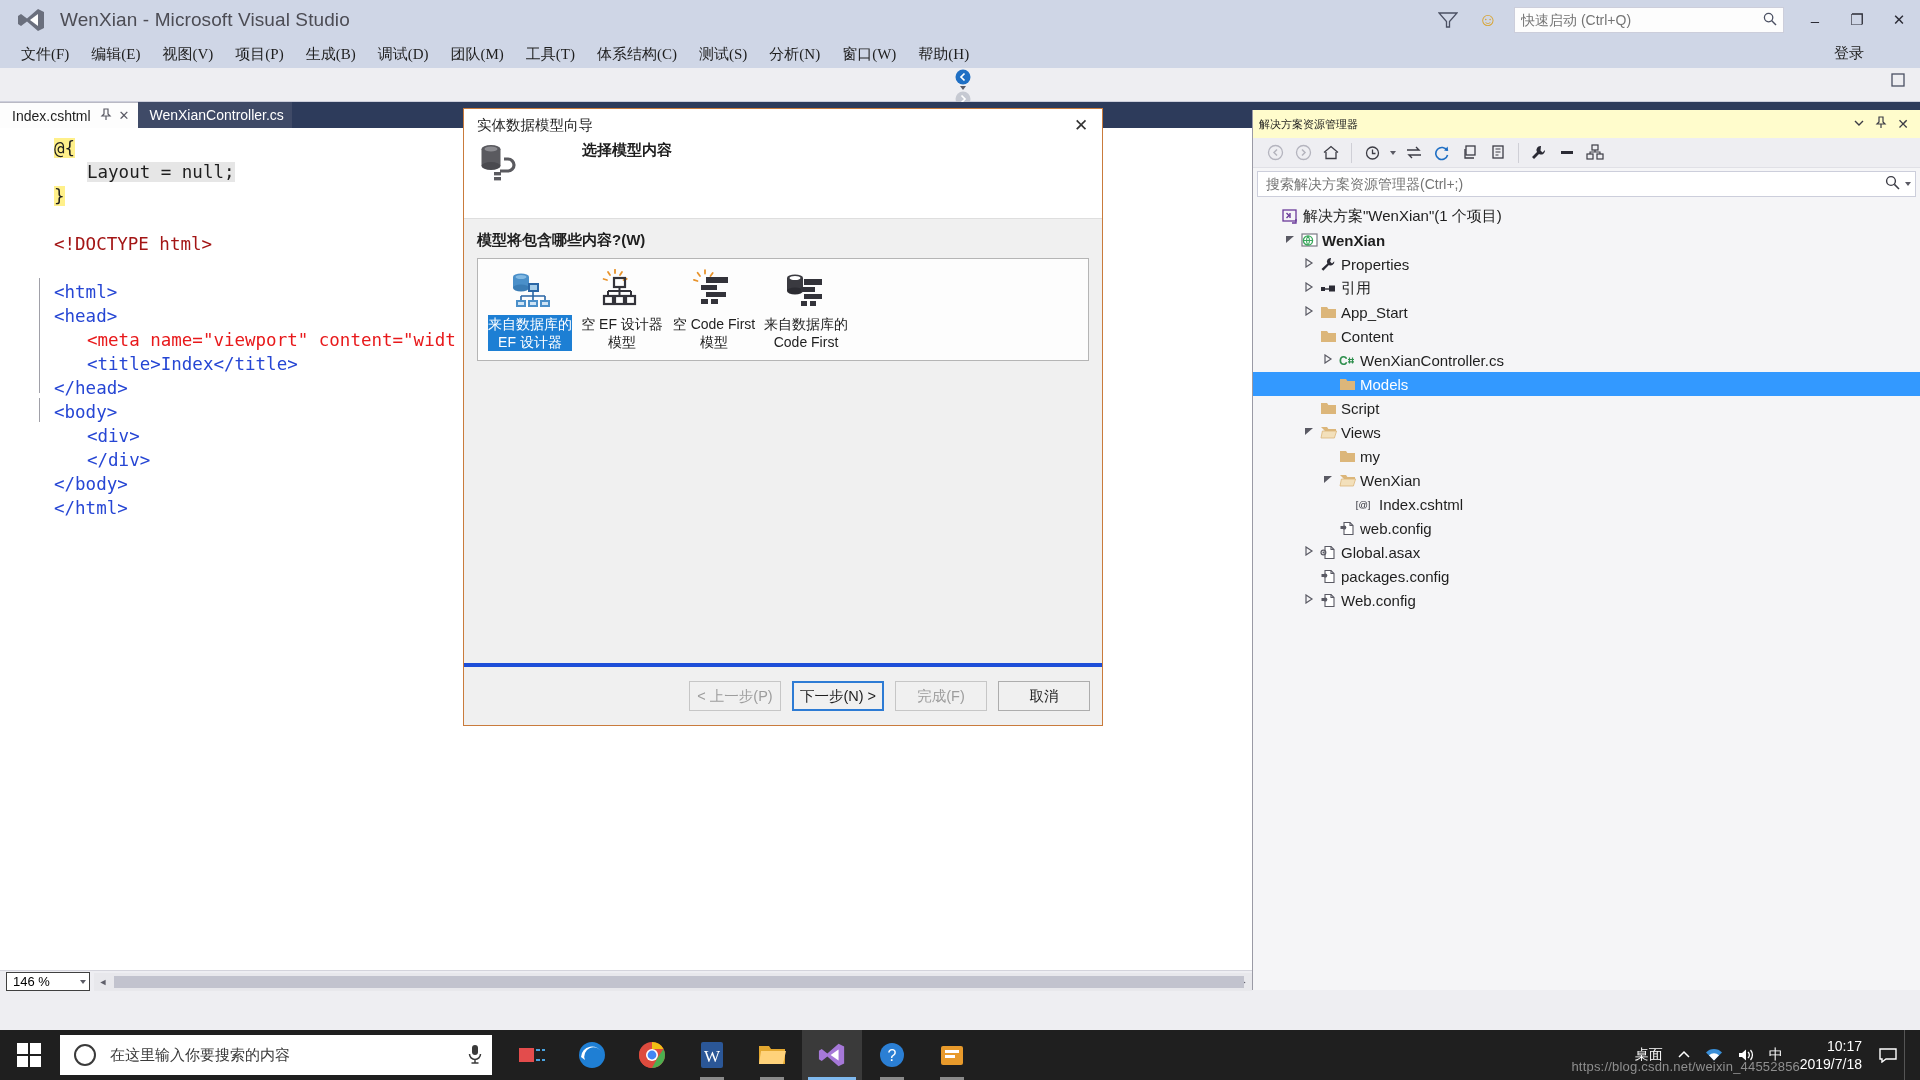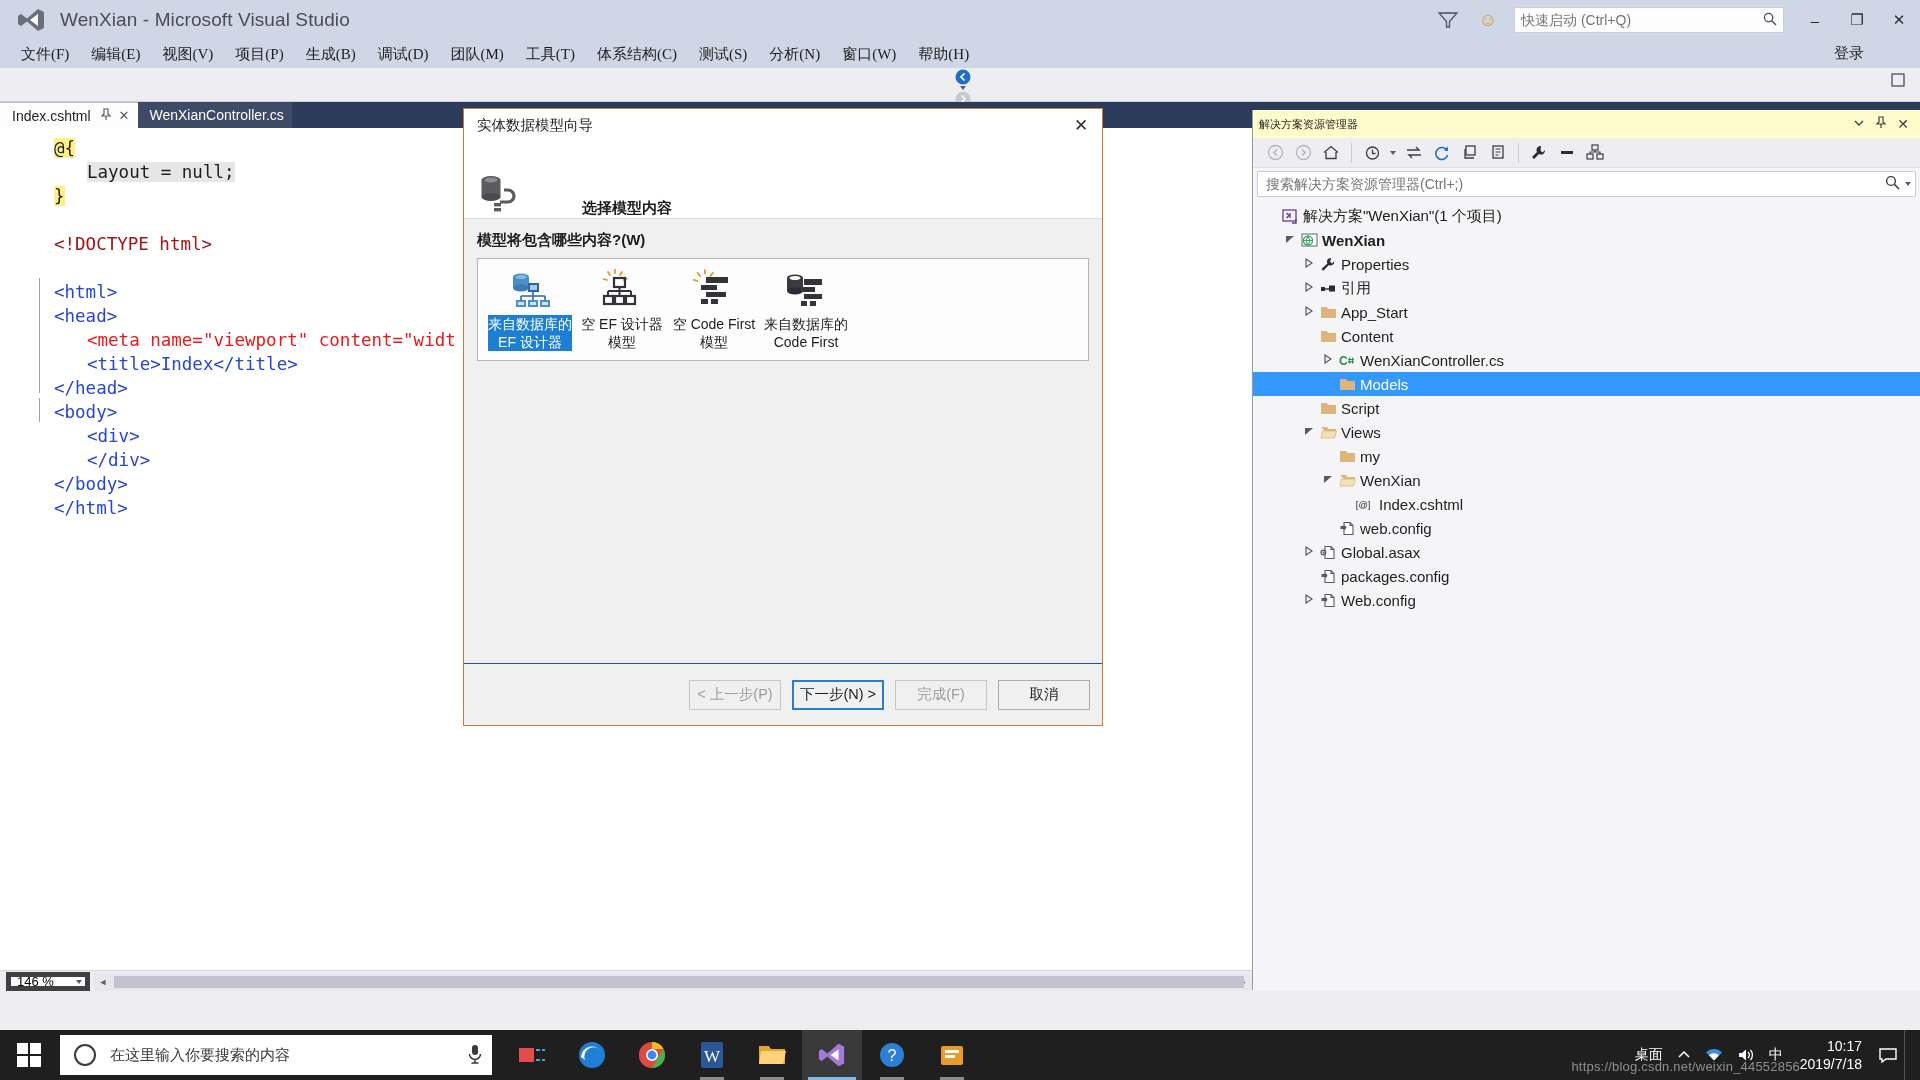--- a/index.html
+++ b/index.html
@@ -86,21 +86,21 @@
   .k-hl { background:#e6e6e6; }
   .fold-line { position:absolute; left:-10px; width:1px; background:#a0a0a8; }
 
   
   .ed-vscroll { position:absolute; right:0; top:128px; width:18px; height:840px; background:#e8e8ec; }
   .ed-vs-btn { height:18px; display:flex; align-items:center; justify-content:center; color:#5f5f6a; font-size:9px; }
   .ed-vs-thumb { position:absolute; top:36px; left:3px; width:12px; height:150px; background:#c2c3ce; }
 
   
   .ed-bottombar { position:absolute; left:0; top:970px; width:1252px; height:22px; background:#eeeef2; display:flex; align-items:center; border-top:1px solid #d4d4dc;}
-  .zoom-combo { width:84px; height:19px; margin-left:6px; background:#fff; border:5px solid #404040; display:flex; align-items:center; padding:0 3px 0 6px; font-size:13px;}
+  .zoom-combo { width:84px; height:19px; margin-left:6px; background:#fff; border:1px solid #404040; display:flex; align-items:center; padding:0 3px 0 6px; font-size:13px;}
   .hbar { flex:1; height:18px; background:#e8e8ec; margin-left:4px; position:relative; display:flex; align-items:center;}
   .hbar-btn { width:18px; text-align:center; font-size:9px; color:#5f5f6a;}
   .hbar-thumb { position:absolute; left:20px; width:1130px; height:12px; background:#c2c3ce;}
 
   
   .sln-panel { position:absolute; left:1252px; top:110px; width:668px; height:880px; background:#f5f5f7; border-left:1px solid #9a9aa5;}
   .sln-head { height:28px; background:#fffccc; display:flex; align-items:center; padding:0 6px; }
   .sln-head-title { font-size:11px; color:#1e1e1e; flex:1; }
   .sln-head-btn { width:22px; text-align:center; color:#3c3c45; font-size:14px;}
   .sln-toolbar { height:30px; background:#eeeef2; display:flex; align-items:center; padding-left:8px; border-bottom:1px solid #e0e0e6;}
@@ -119,37 +119,37 @@
 
   
   .dialog {
     position:absolute; left:463px; top:108px; width:640px; height:618px;
     background:#f0f0f0; border:1px solid #c97b3c; box-shadow:0 0 0 0 rgba(0,0,0,0);
     z-index:40;
   }
   .dlg-titlebar { height:32px; background:#ffffff; display:flex; align-items:center; padding-left:13px;}
   .dlg-title { font-size:14.5px; color:#1e1e1e; flex:1;}
   .dlg-close { width:42px; height:30px; display:flex; align-items:center; justify-content:center; color:#333; font-size:17px;}
-  .dlg-banner { height:78px; background:#ffffff; display:flex; align-items:flex-end; border-bottom:1px solid #dedede;}
+  .dlg-banner { height:78px; background:#ffffff; display:flex; align-items:flex-start; border-bottom:1px solid #dedede;}
   .dlg-banner-icon { width:72px; display:flex; align-items:center; justify-content:center; }
   .dlg-banner-title { font-size:15px; font-weight:bold; color:#1e1e1e; margin-left:46px;}
   .dlg-body { padding:12px 13px 0 13px; }
   .dlg-q { font-size:15px; font-weight:bold; color:#1e1e1e; margin-bottom:8px; }
   .model-list {
     height:103px; background:#fdfdfd; border:1px solid #b5b5b5; display:flex; padding:8px 6px 0 10px; gap:8px;
   }
   .model-opt { width:84px; display:flex; flex-direction:column; align-items:center; }
   .model-icon { height:44px; display:flex; align-items:flex-end; justify-content:center; }
   .model-label { font-size:14px; text-align:center; line-height:18px; color:#1e1e1e; margin-top:4px; }
   .model-opt.selected .model-label { background:#1d7fd4; color:#fff; }
   .desc-box {
     margin-top:10px; height:196px; background:#fdfdfd; border:1px solid #b5b5b5; padding:8px 9px;
     font-size:14.5px; line-height:21px; color:#1e1e1e;
   }
-  .dlg-footer { position:absolute; left:0; bottom:0; width:100%; height:62px; border-top:1px solid #1d4ed8; background:#f0f0f0;
+  .dlg-footer { position:absolute; left:0; bottom:0; width:100%; height:62px; border-top:4px solid #1d4ed8; background:#f0f0f0;
      display:flex; align-items:center; justify-content:flex-end; padding-right:12px; gap:11px; }
   .dlg-btn {
     min-width:92px; height:30px; background:#f0f0f0; border:1px solid #adadad; font-size:14.5px; color:#1e1e1e;
     display:flex; align-items:center; justify-content:center; font-family:inherit;
   }
   .dlg-btn.primary { border:2px solid #2d7bd4; background:#f0f0f0; }
   .dlg-btn.disabled { color:#9d9d9d; border-color:#c6c6c6; }
 
   
   .taskbar { position:absolute; left:0; bottom:0; width:1920px; height:50px; background:#1f1f1f; display:flex; align-items:center; }

